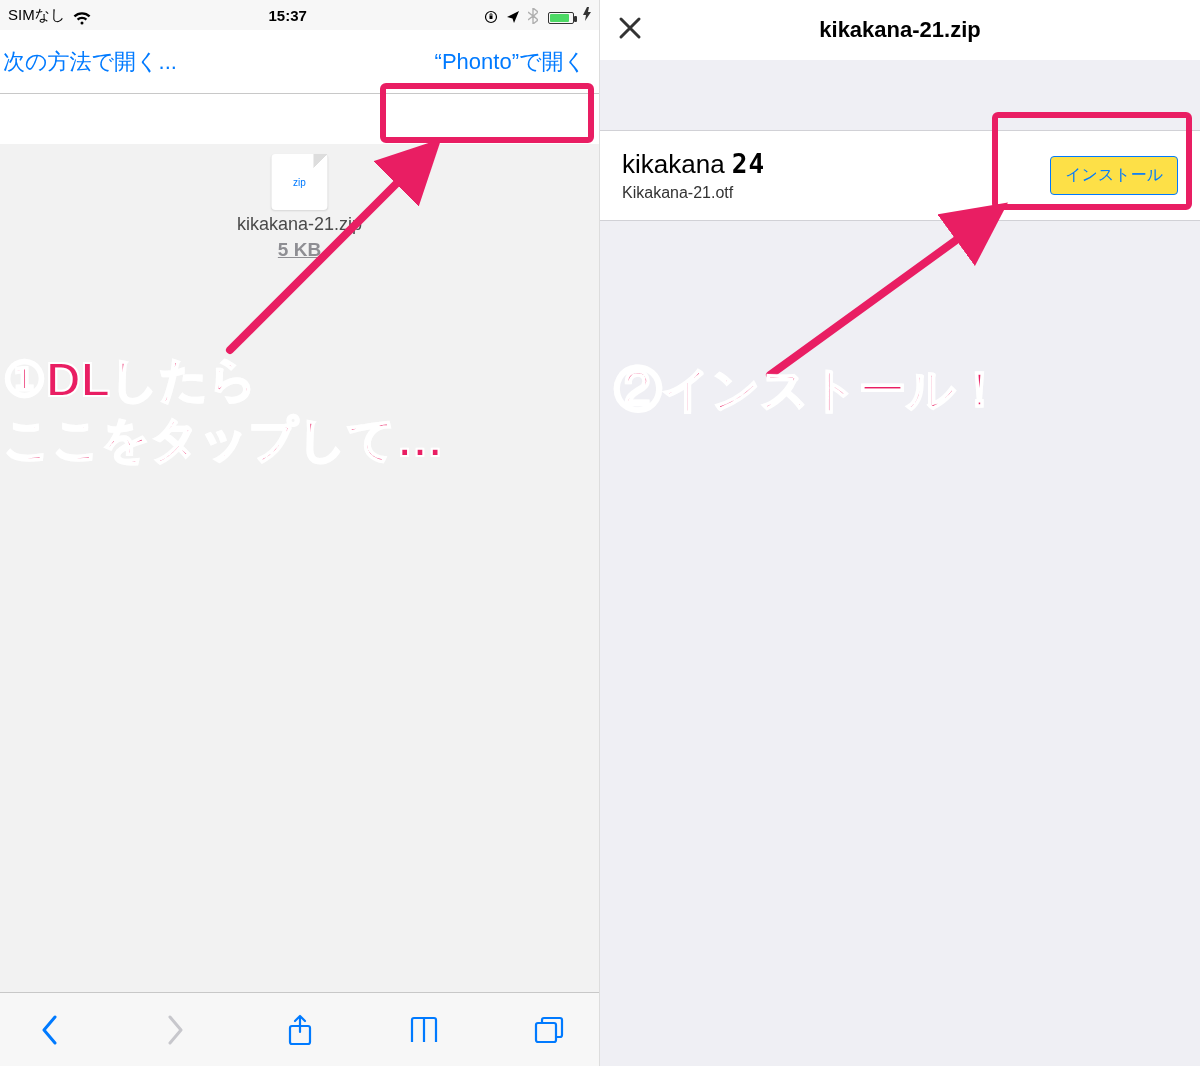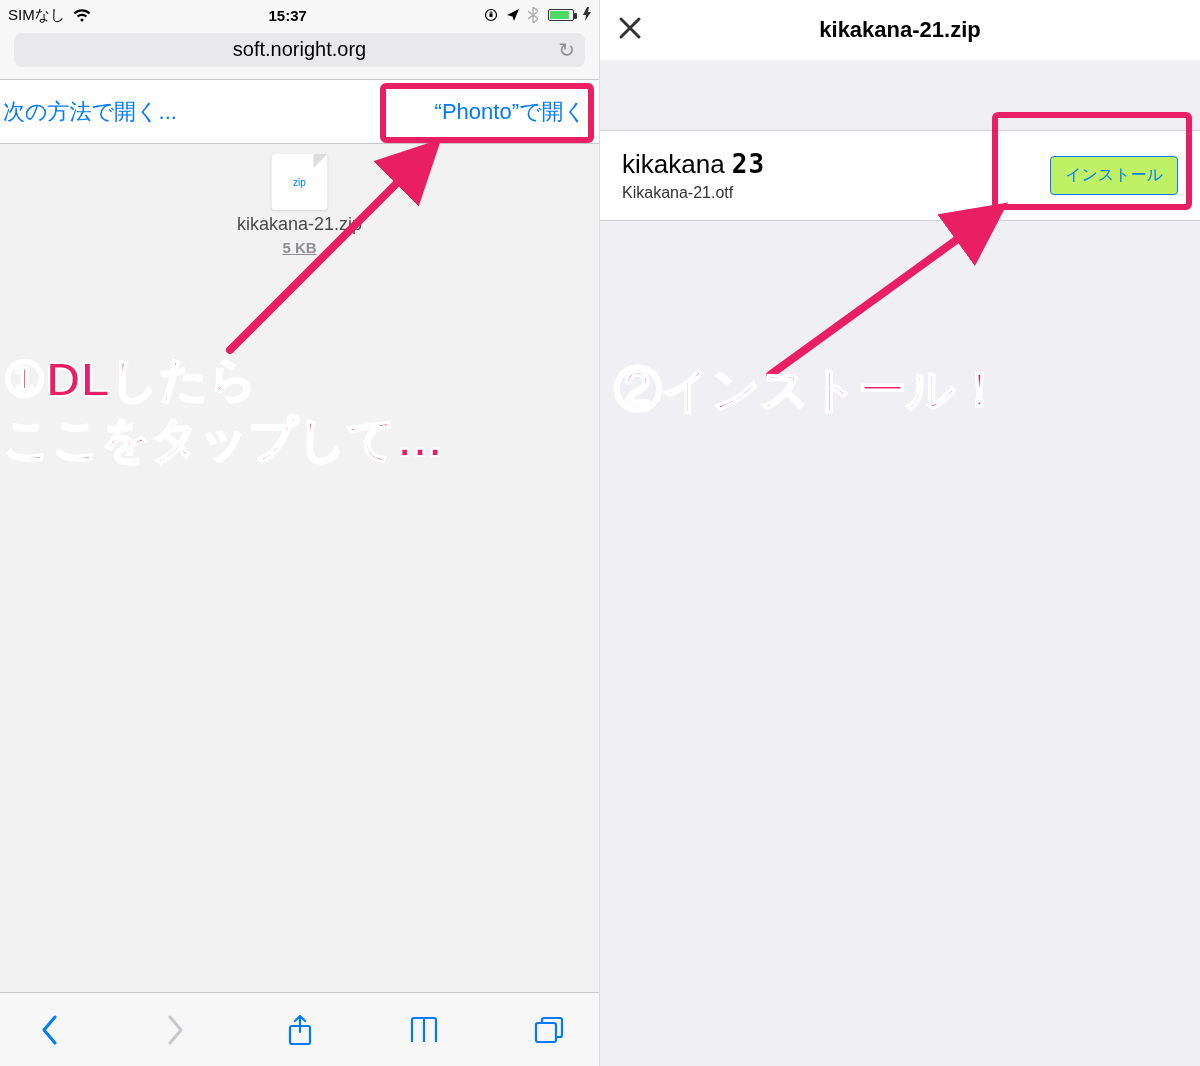--- a/index.html
+++ b/index.html
@@ -17,21 +17,21 @@
   .status-bar {
     height: 30px;
     background: #f7f7f7;
     display: flex;
     align-items: center;
     justify-content: space-between;
     padding: 0 8px;
     font-size: 15px;
     color: #000;
   }
-  .status-left, .status-right { display: flex; align-items: center; gap: 8px; }
+  .status-left, .status-right { display: flex; align-items: flex-end; gap: 8px; }
   .status-left { font-weight: 500; }
   .status-center { font-weight: 700; }
   .wifi-icon, .lock-rot, .loc-icon, .bt-icon, .bat-icon { display:inline-flex; align-items:center; }
   .battery {
     width: 26px; height: 12px;
     border: 1px solid #333; border-radius: 2px; position: relative;
     margin-left: 2px;
   }
   .battery::after {
     content:""; position:absolute; right:-4px; top:3px; width:3px; height:6px;
@@ -93,21 +93,21 @@
     box-shadow: 0 1px 2px rgba(0,0,0,.12);
     margin:0 auto 4px auto;
     position:relative;
   }
   .file-thumb::before {
     content:""; position:absolute; right:0; top:0; width:14px; height:14px;
     background: linear-gradient(135deg, #ddd 50%, transparent 50%);
   }
   .file-ext { position:absolute; left:50%; top:50%; transform:translate(-50%,-50%); font-size:10px; color:#007aff; }
   .file-name { font-size:18px; color:#4a4a4a; font-weight:500; }
-  .file-size { font-size:15px; color:#8e8e93; margin-top:4px; font-weight:600;text-decoration:underline; }
+  .file-size { font-size:19px; color:#8e8e93; margin-top:4px; font-weight:600;text-decoration:underline; }
 
   .safari-toolbar {
     position:absolute; left:0; right:0; bottom:0; height:74px;
     background:#f7f7f7; border-top:1px solid #c8c8c8;
     display:flex; align-items:center; justify-content:space-between;
     padding:0 28px;
   }
   .tb-btn { width:44px; height:44px; display:flex; align-items:center; justify-content:center; }
   .tb-blue { color:#007aff; }
   .tb-gray { color:#c7c7cc; }
@@ -127,21 +127,21 @@
   .font-row {
     background:#fff; border-top:1px solid #d1d1d6; border-bottom:1px solid #d1d1d6;
     padding: 18px 22px;
     display:flex; align-items:center; justify-content:space-between;
   }
   .font-info {}
   .font-display { font-size:26px; color:#000; }
   .font-display .num { font-family: monospace; letter-spacing:1px; font-weight:700; }
   .font-file { font-size:16px; color:#333; margin-top:4px; }
   .install-btn {
-    border:1.5px solid #007aff; color:#007aff; background:#bef264;
+    border:1.5px solid #007aff; color:#007aff; background:#fde047;
     padding: 8px 14px; font-size:16px; border-radius:4px;
   }
 
   
   .arrow {
     position:absolute; z-index:40;
   }
   .annotation {
     position:absolute; z-index:60;
     color:#e91e63;
@@ -194,26 +194,20 @@
           </span>
       </span>
       <span class="charge">
         <svg width="8" height="14" viewBox="0 0 8 14">
             <path d="M4 0L0 8h3l-1 6 6-9H5L6 0z" fill="#333"></path>
           </svg>
       </span>
     </div>
   </div>
 
-  <div class="url-bar">
-    <div class="url-field">
-      <span>soft.noright.org</span>
-      <span class="url-refresh">↻</span>
-    </div>
-  </div>
 
   <div class="open-bar">
     <div class="open-left">次の方法で開く...</div>
     <div class="open-right">“Phonto”で開く</div>
   </div>
 
   <div class="file-area">
     <div class="file-card">
       <div class="file-thumb">
         <span class="file-ext">zip</span>
@@ -263,21 +257,21 @@
         </svg>
     </div>
     <div class="phonto-title">kikakana-21.zip</div>
   </div>
 
   <div class="phonto-gap"></div>
 
   <div class="font-row">
     <div class="font-info">
       <div class="font-display">
-        <span>kikakana </span><span class="num">23</span>
+        <span>kikakana </span><span class="num">24</span>
       </div>
       <div class="font-file">Kikakana-21.otf</div>
     </div>
     <button class="install-btn">インストール</button>
   </div>
 </div>
 
 <div class="highlight-box hl-left"></div>
 <div class="highlight-box hl-right"></div>
 

